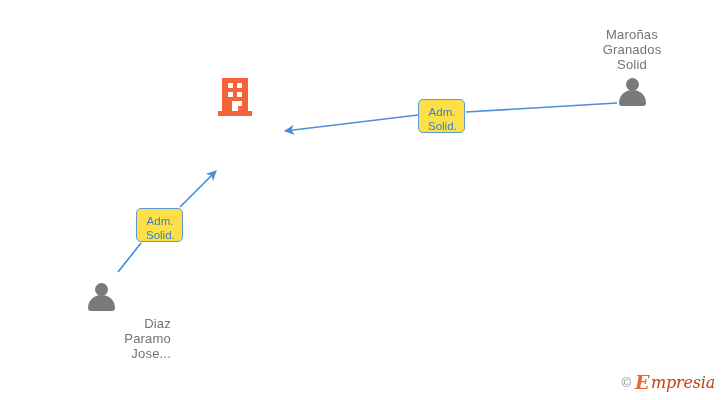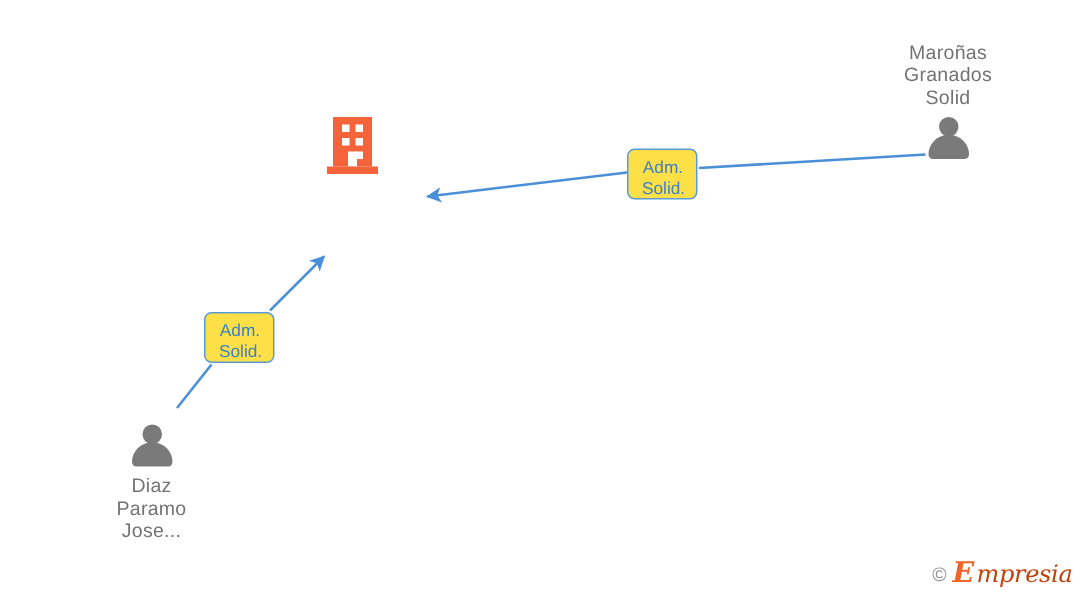--- a/index.html
+++ b/index.html
@@ -113,20 +113,21 @@
 
   #node-person-top {
     left: 562px;
     top: 27px;
   }
   #node-person-top .person-icon { margin-top: 6px; }
 
   #node-person-bottom {
     left: 31px;
     top: 283px;
+    text-align: right;
   }
   #node-person-bottom .node-label { margin-top: 5px; }
 
   
   .edge-label {
     position: absolute;
     background: #fde047;
     border: 1px solid #5b9bd5;
     border-radius: 5px;
     color: #3c7fc4;

